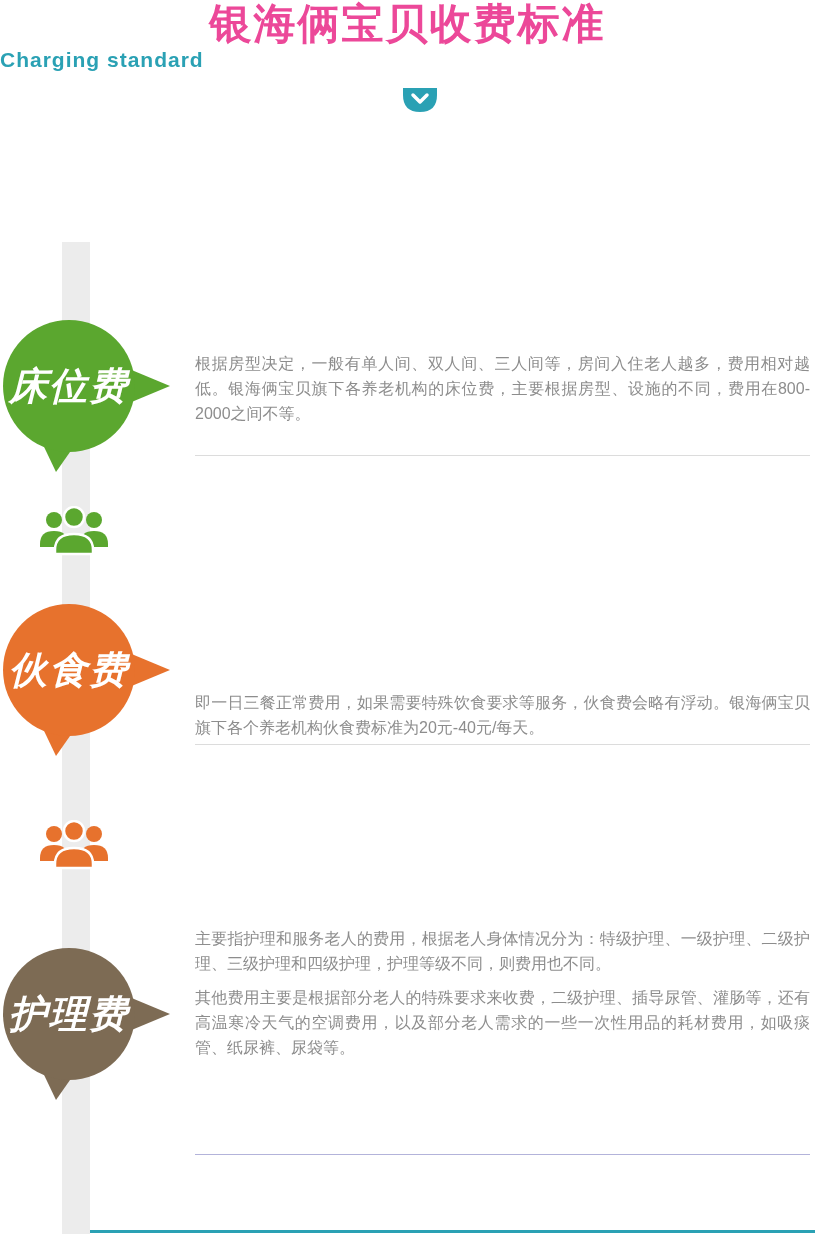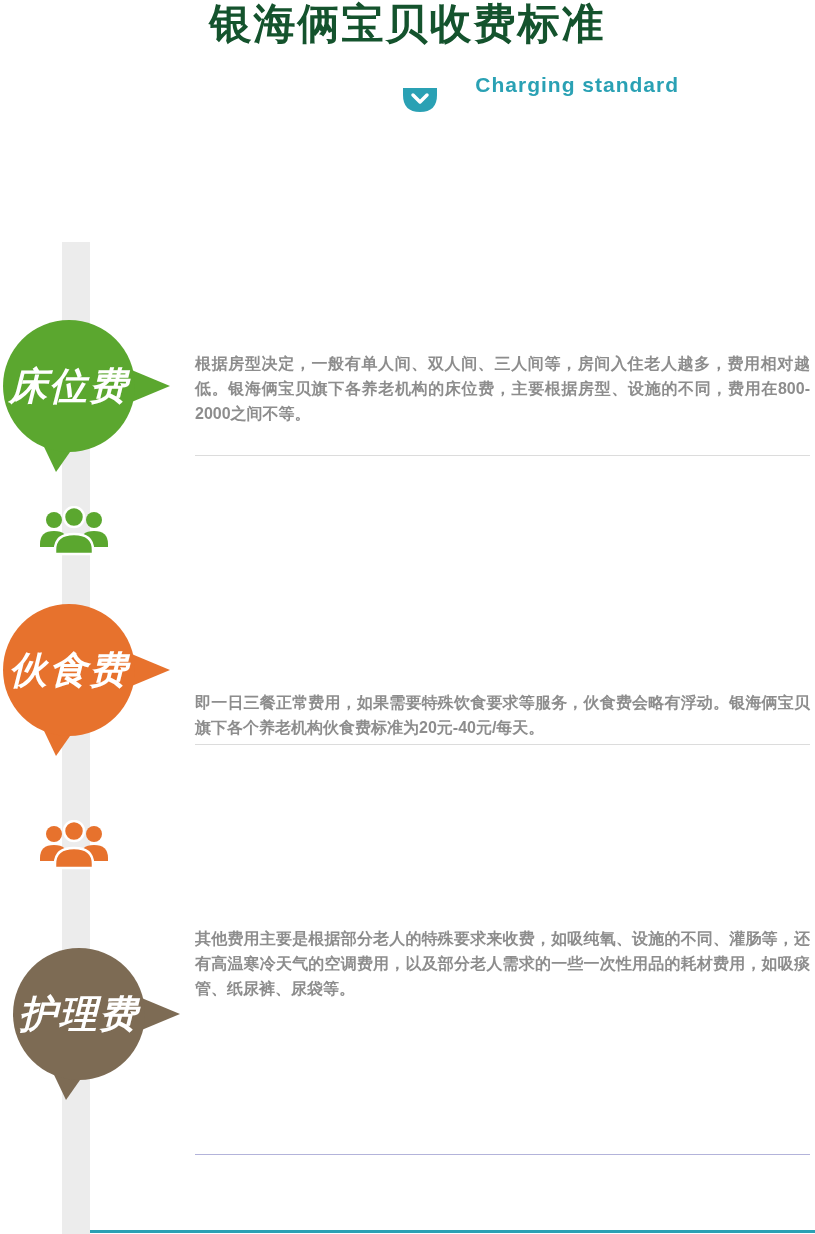--- a/index.html
+++ b/index.html
@@ -2,43 +2,43 @@
 <html><head>
 <meta charset="utf-8">
 <style>
   html,body{margin:0;padding:0;}
   body{
     width:815px;height:1234px;position:relative;background:#ffffff;
     font-family:"Liberation Sans","DejaVu Sans",sans-serif;overflow:hidden;
   }
   .page-title{
     position:absolute;top:0;left:0;width:815px;text-align:center;
-    font-size:42px;font-weight:bold;color:#14532d;letter-spacing:2px;line-height:48px;
+    font-size:42px;font-weight:bold;color:#ec4899;letter-spacing:2px;line-height:48px;
   }
   .page-subtitle{
-    position:absolute;top:48px;left:0;width:679px;text-align:right;
-    font-size:21px;font-weight:bold;color:#2aa1b4;letter-spacing:1px;margin-top:25px;
+    position:absolute;top:48px;left:0;width:679px;text-align:left;
+    font-size:21px;font-weight:bold;color:#2aa1b4;letter-spacing:1px;
   }
   .chevron-wrap{position:absolute;left:402px;top:88px;width:36px;height:26px;}
   .rail{position:absolute;left:62px;top:242px;width:28px;height:992px;background:#ececec;}
   .badge{position:absolute;width:170px;height:156px;}
   .badge-1{left:2px;top:320px;}
   .badge-2{left:2px;top:604px;}
-  .badge-3{left:12px;top:948px;}
+  .badge-3{left:2px;top:948px;}
   .badge-label{
     position:absolute;left:0;top:0;width:134px;height:132px;
     display:flex;align-items:center;justify-content:center;
     color:#ffffff;font-size:38px;font-weight:bold;letter-spacing:2px;font-style:italic;
   }
   .people{position:absolute;left:40px;width:68px;height:50px;}
   .people-1{top:506px;}
   .people-2{top:820px;}
   .block{
     position:absolute;left:195px;width:615px;
-    color:#8d8d8d;font-size:16px;font-weight:bold;line-height:25px;text-align:justify;
+    color:#8d8d8d;font-size:16px;font-weight:normal;line-height:25px;text-align:justify;
   }
   .block p{margin:0 0 9px 0;}
   .block-1{top:351px;}
   .block-2{top:690px;}
   .block-3{top:926px;}
   .sep{position:absolute;left:195px;width:615px;height:0;border-top:1px solid #dcdcdc;}
   .sep-1{top:455px;}
   .sep-2{top:744px;}
   .sep-3{top:1154px;border-top-color:#b3b3da;}
   .footer-line{position:absolute;left:90px;top:1230px;width:725px;height:3px;background:#2aa1b4;}
@@ -118,17 +118,18 @@
   <svg width="170" height="156" viewBox="0 0 170 156">
     <g fill="#7d6b54">
       <polygon points="120,46 168,66 120,86"></polygon>
       <polygon points="34,110 54,152 82,112"></polygon>
       <circle cx="67" cy="66" r="66"></circle>
     </g>
   </svg>
   <div class="badge-label">护理费</div>
 </div>
 <div class="block block-3">
-  <p>其他费用主要是根据部分老人的特殊要求来收费，如吸纯氧、设施的不同、灌肠等，还有高温寒冷天气的空调费用，以及部分老人需求的一些一次性用品的耗材费用，如吸痰管、纸尿裤、尿袋等。</p>
+  <p>主要指护理和服务老人的费用，根据老人身体情况分为：特级护理、一级护理、二级护理、三级护理和四级护理，护理等级不同，则费用也不同。</p>
+  <p>其他费用主要是根据部分老人的特殊要求来收费，二级护理、插导尿管、灌肠等，还有高温寒冷天气的空调费用，以及部分老人需求的一些一次性用品的耗材费用，如吸痰管、纸尿裤、尿袋等。</p>
 </div>
 <div class="sep sep-3"></div>
 
 <div class="footer-line"></div>
 
 </body></html>

